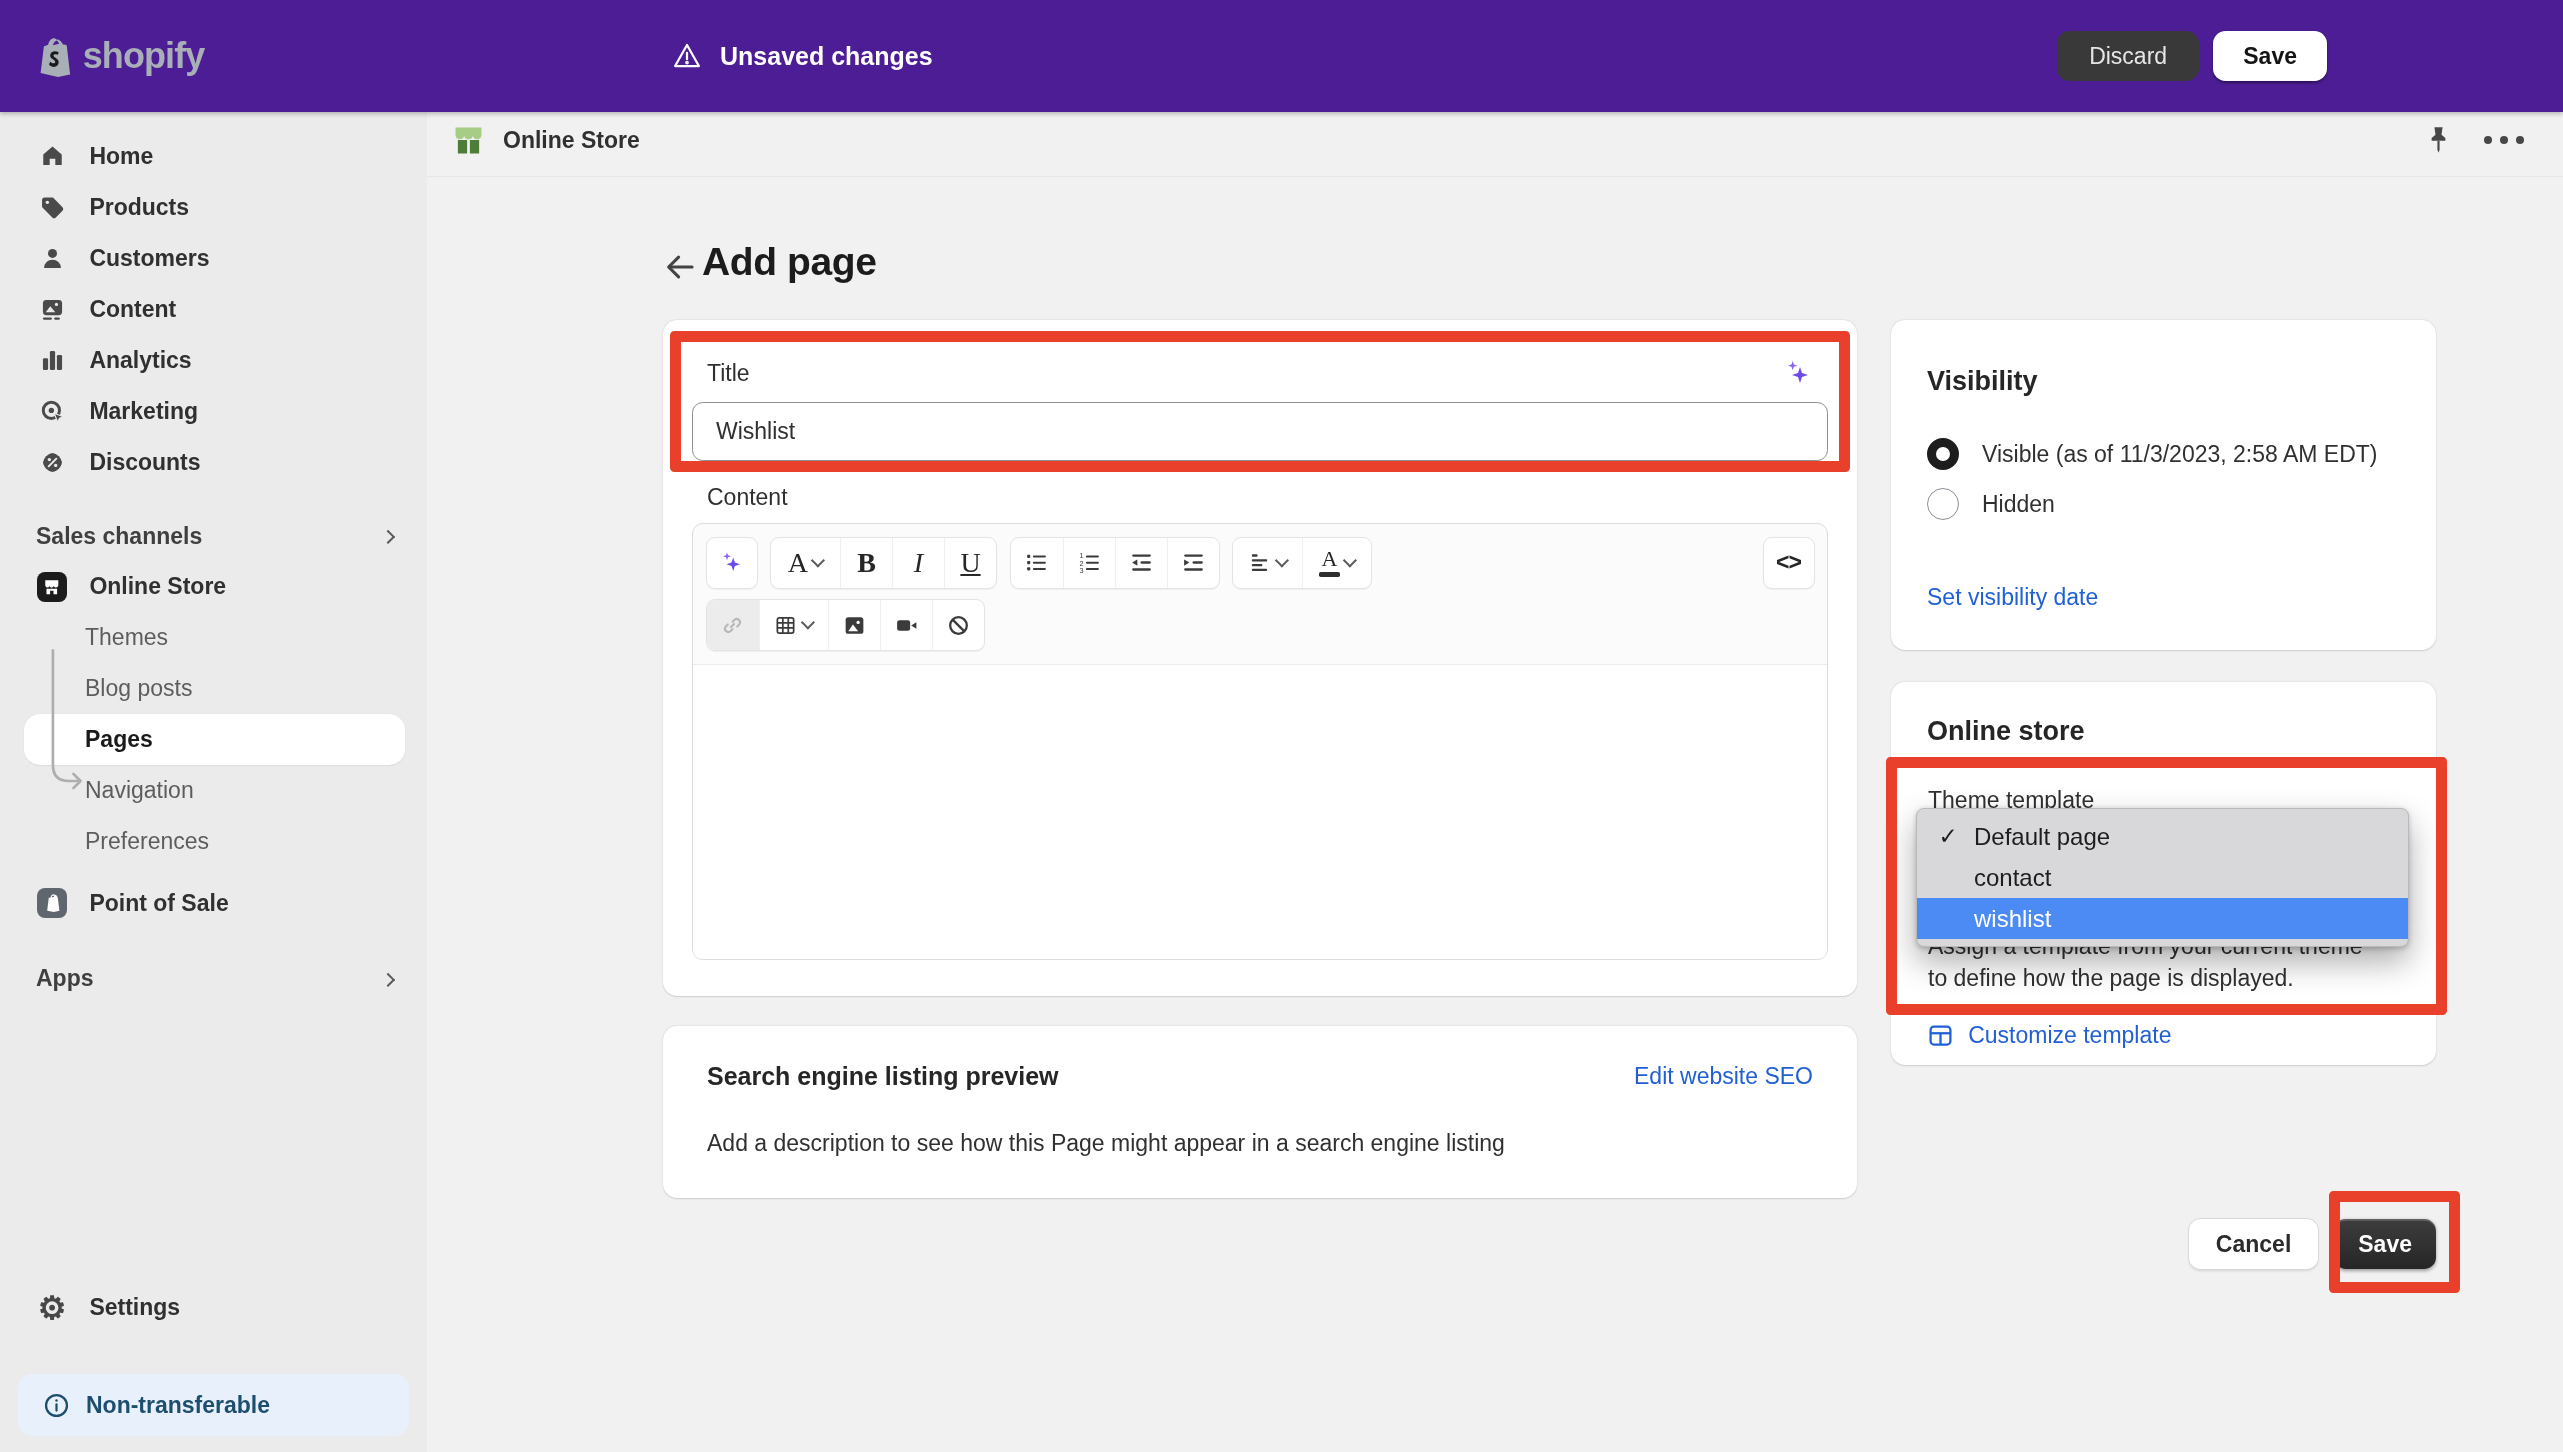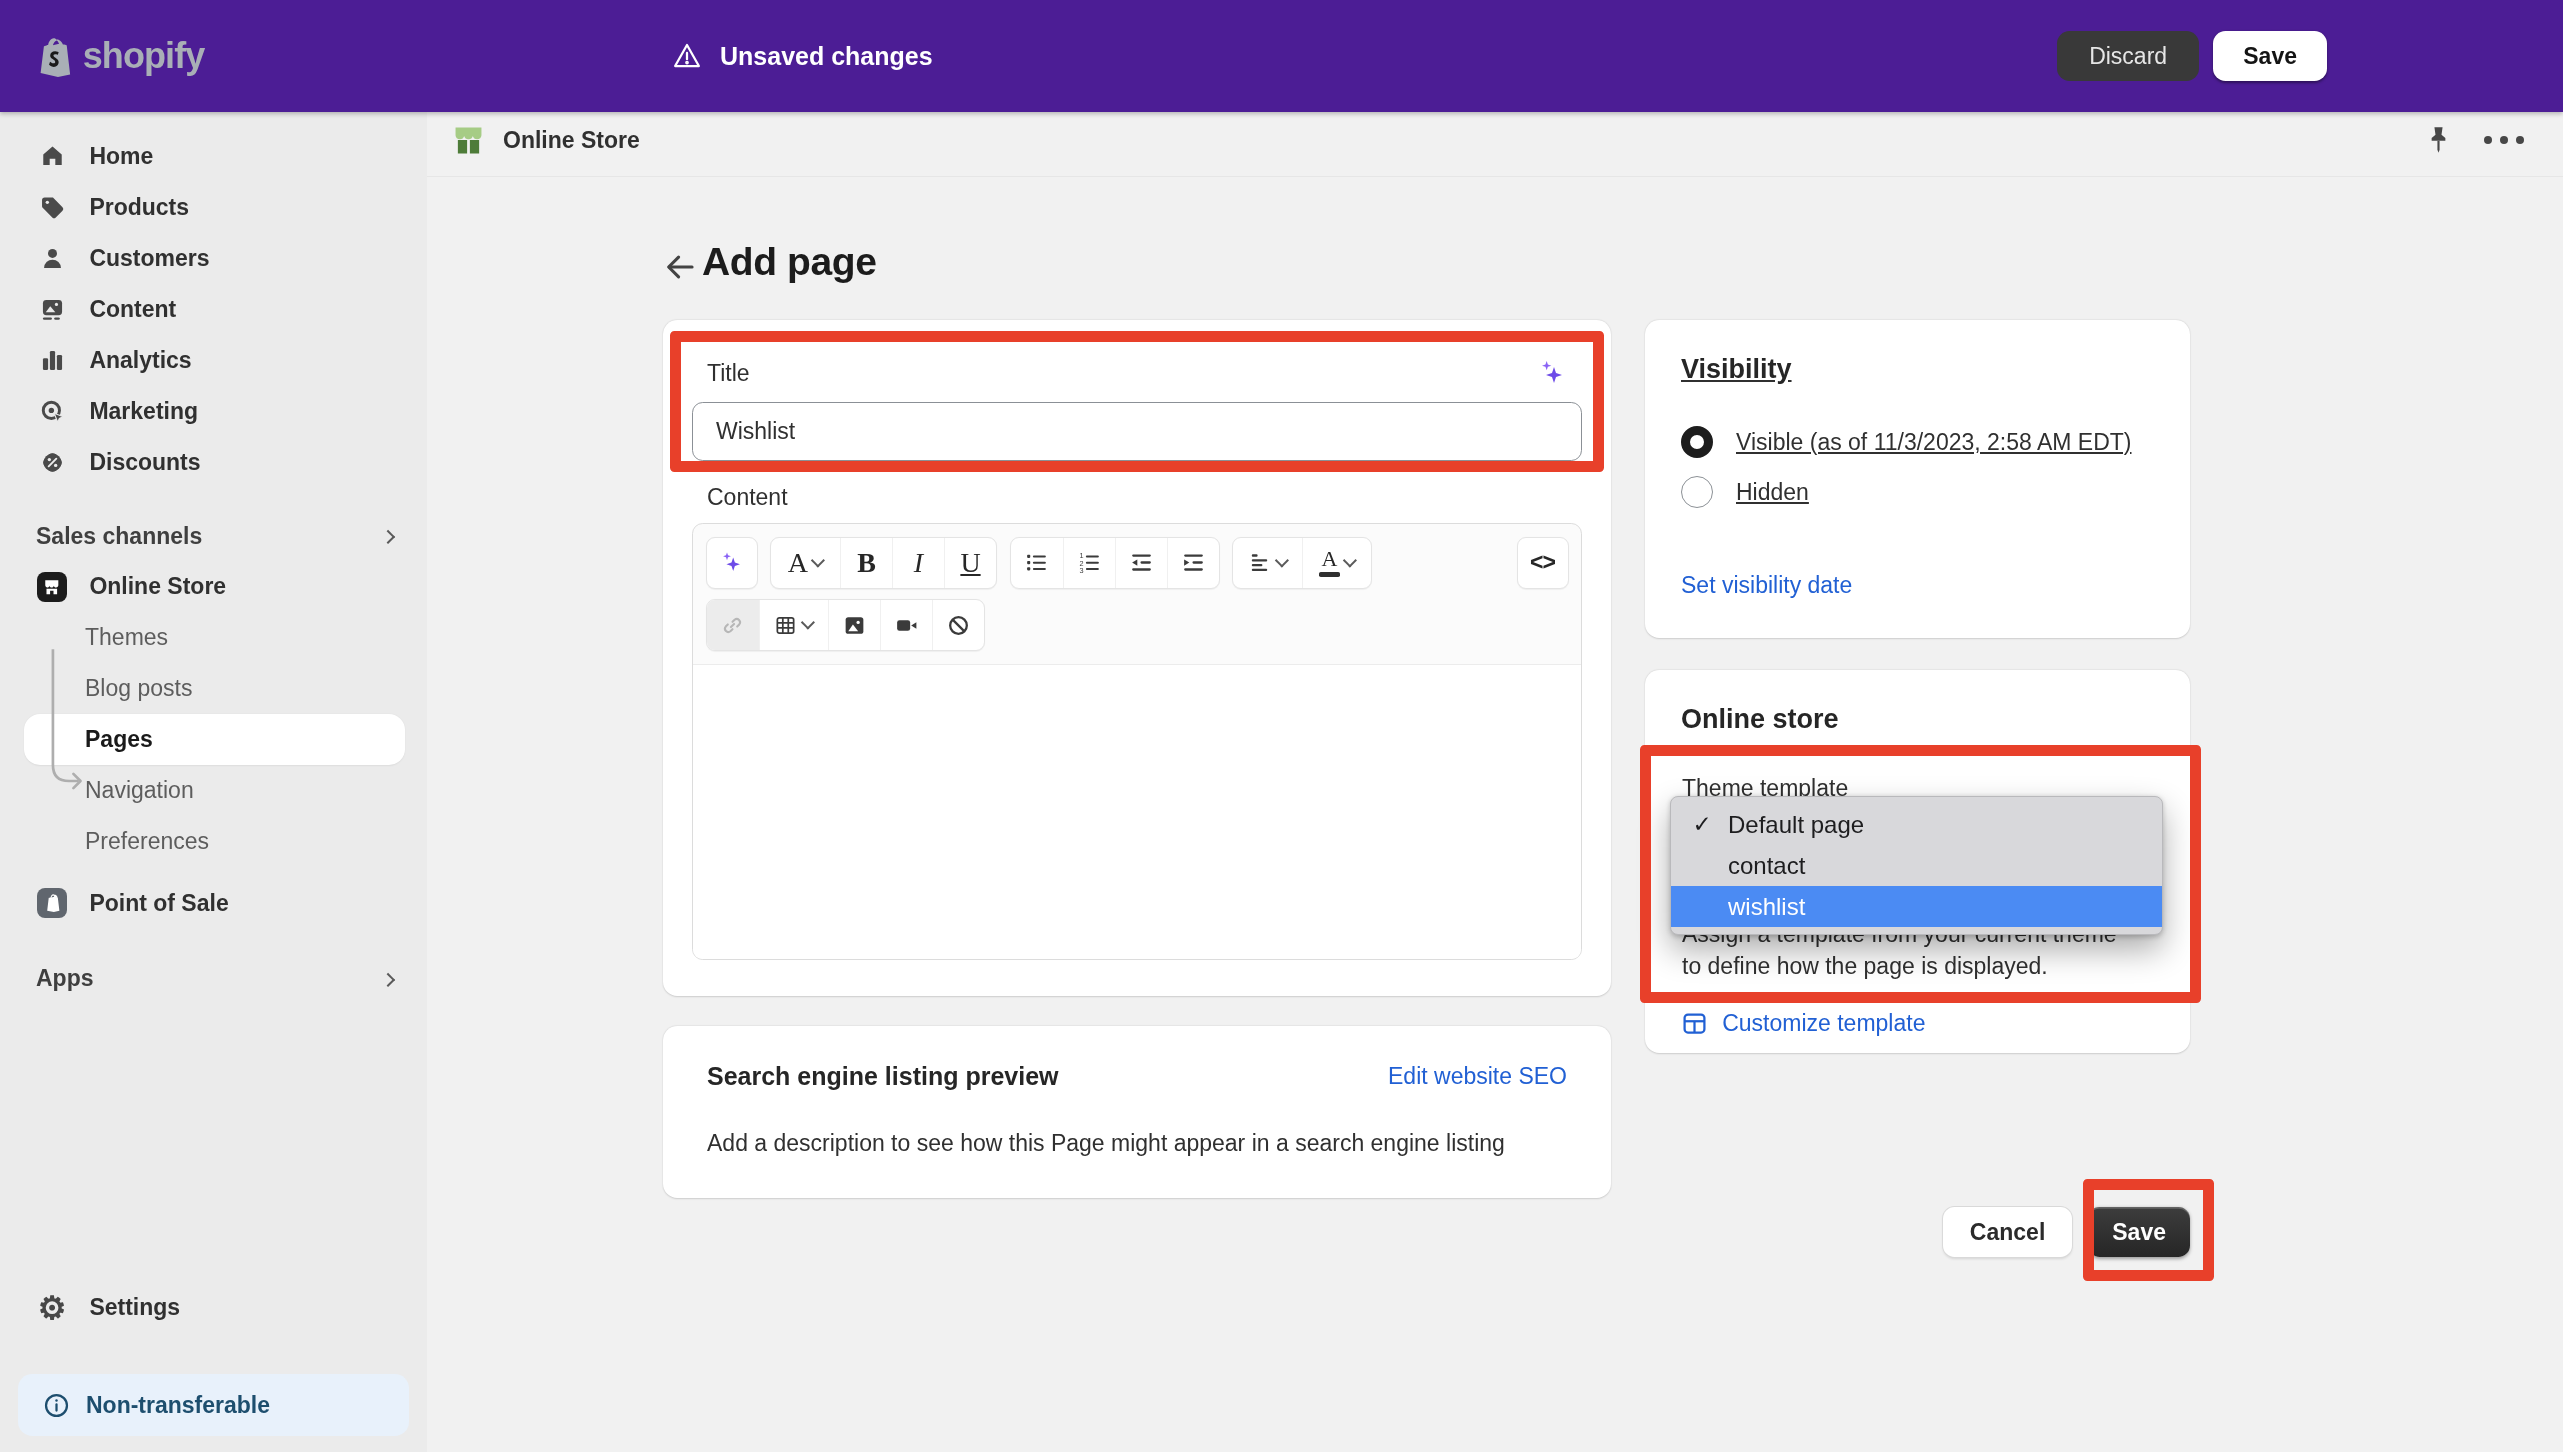--- a/index.html
+++ b/index.html
@@ -49,21 +49,21 @@
   .crumbbar { height:73px; border-bottom:1.8px solid #e6e6e6; display:flex; align-items:center; padding:0 21.4px 0 23px; }
   .crumb-label { margin-left:16px; font-size:23px; font-weight:600; color:#303030; }
   .crumb-right { margin-left:auto; display:flex; align-items:center; gap:32px; padding-right:18px; }
   .dots { display:flex; gap:8px; cursor:pointer; }
   .dots i { width:8px; height:8px; border-radius:50%; background:#474747; }
 
   .page-head { margin:57px 0 0 236px; display:flex; align-items:flex-end; gap:5px; height:50px; }
   .page-title { font-size:39px; font-weight:700; color:#1c1c1c; letter-spacing:-0.4px; }
 
   .columns { display:flex; align-items:flex-start; gap:34px; margin:36px 0 0 236px; }
-  .col-left { width:948px; }
+  .col-left { width:1194px; }
   .col-right { width:545px; }
   .card { background:#ffffff; border-radius:14.2px; box-shadow:0 0.9px 1.8px rgba(0,0,0,.14), 0 0 1.8px rgba(0,0,0,.06); }
 
   
   .redbox { position:absolute; border:11.6px solid #e8402a; border-radius:4.4px; pointer-events:none; z-index:9; }
 
   
   .card-editor { position:relative; padding:0 29px 36px 29px; }
   .field-label { font-size:23px; color:#303030; }
   .lbl-indent { margin-left:15px; }
@@ -91,21 +91,21 @@
   .editor-body { height:295px; background:#ffffff; border-top:0.9px solid #ececec; }
 
   
   .card-seo { margin-top:30px; padding:36px 29px 41px 29px; }
   .seo-head { display:flex; align-items:center; justify-content:space-between; margin:0 15px; }
   .seo-title { font-size:25px; font-weight:700; color:#262626; }
   .link { color:#2160d4; font-size:23px; cursor:pointer; text-decoration:none; }
   .seo-body { margin:39px 0 0 15px; font-size:23px; color:#303030; }
 
   
-  .card-vis { padding:34px 36px 39px 36px;text-decoration:underline; }
+  .card-vis { padding:46px 36px 39px 36px; }
   .card-h { font-size:27px; font-weight:700; color:#262626; }
   .vis-options { margin-top:41px; }
   .radio-row { display:flex; align-items:center; gap:23px; margin-bottom:18px; cursor:pointer; }
   .radio { width:32px; height:32px; border-radius:50%; background:#fff; flex:0 0 auto; }
   .radio.sel { border:9.8px solid #1d1d1d; }
   .radio.un  { border:1.8px solid #8c9196; }
   .radio-label { font-size:23px; color:#303030; }
   .vis-link { display:inline-block; margin-top:46px; }
 
   

